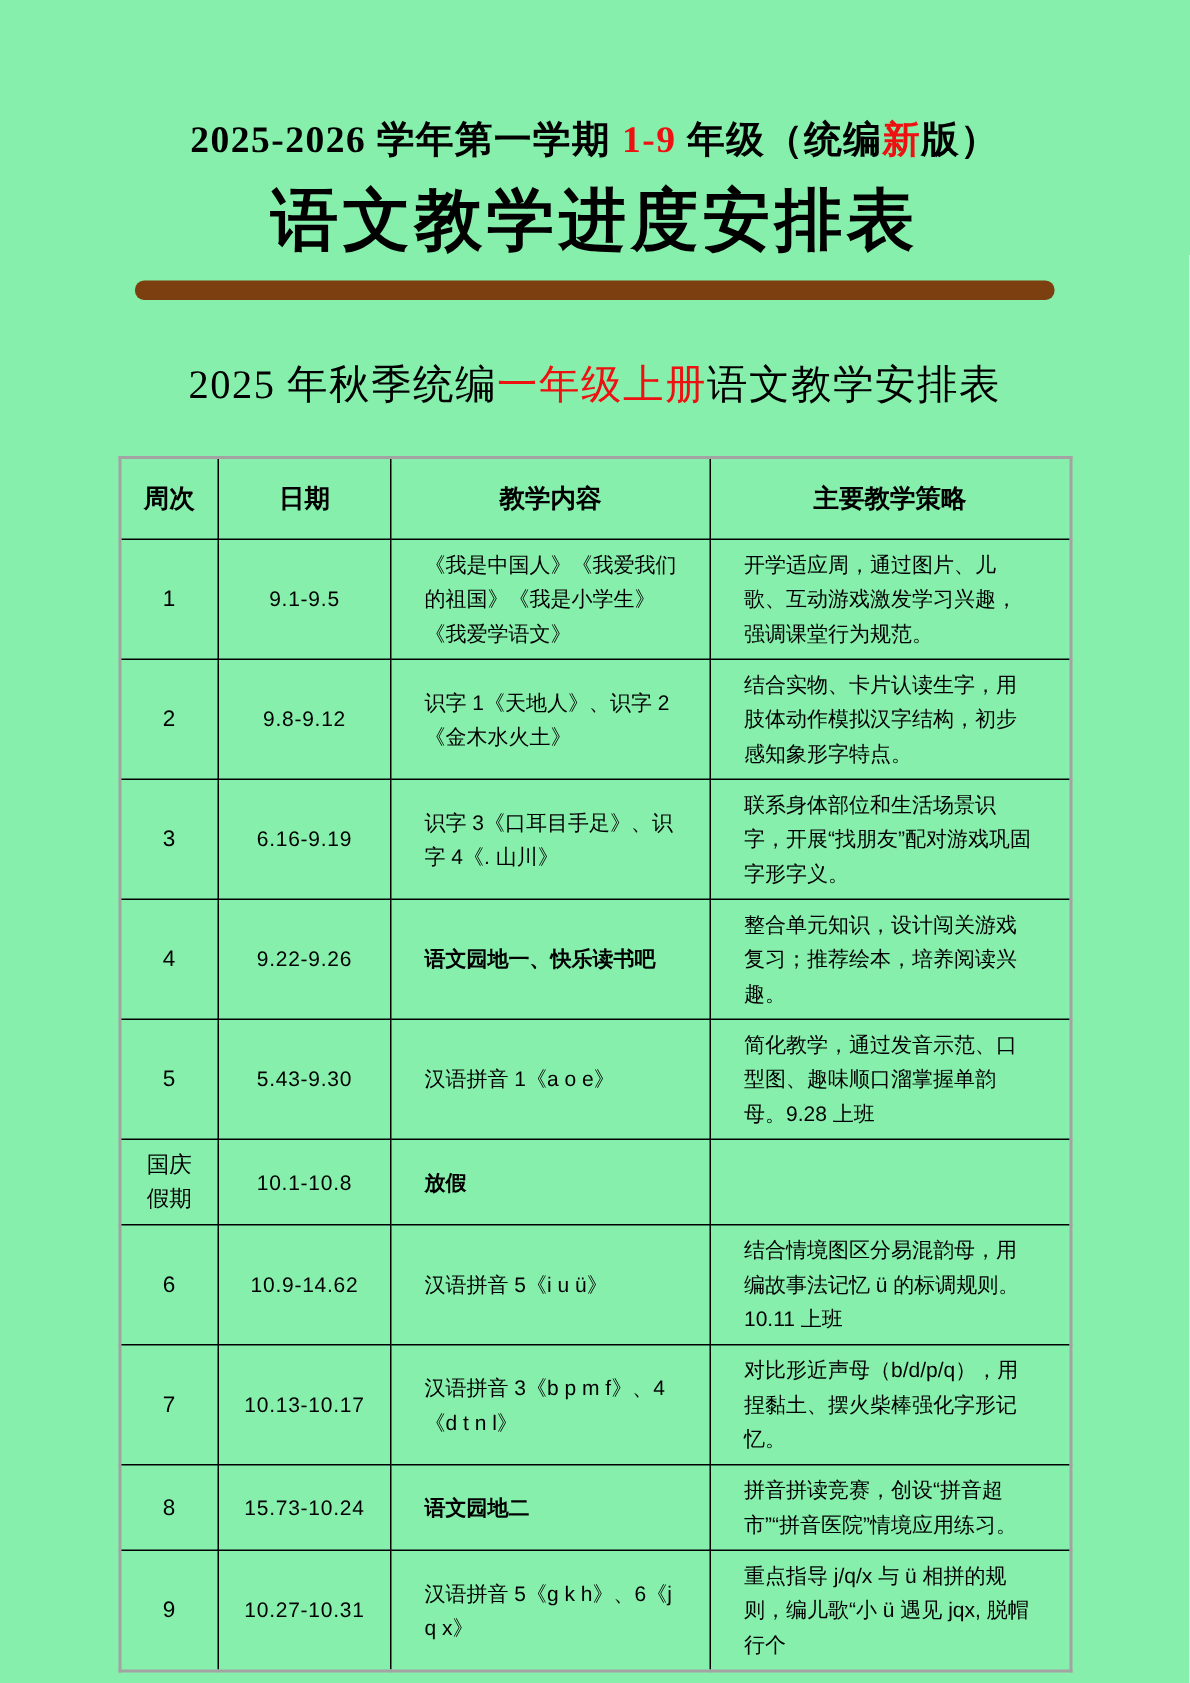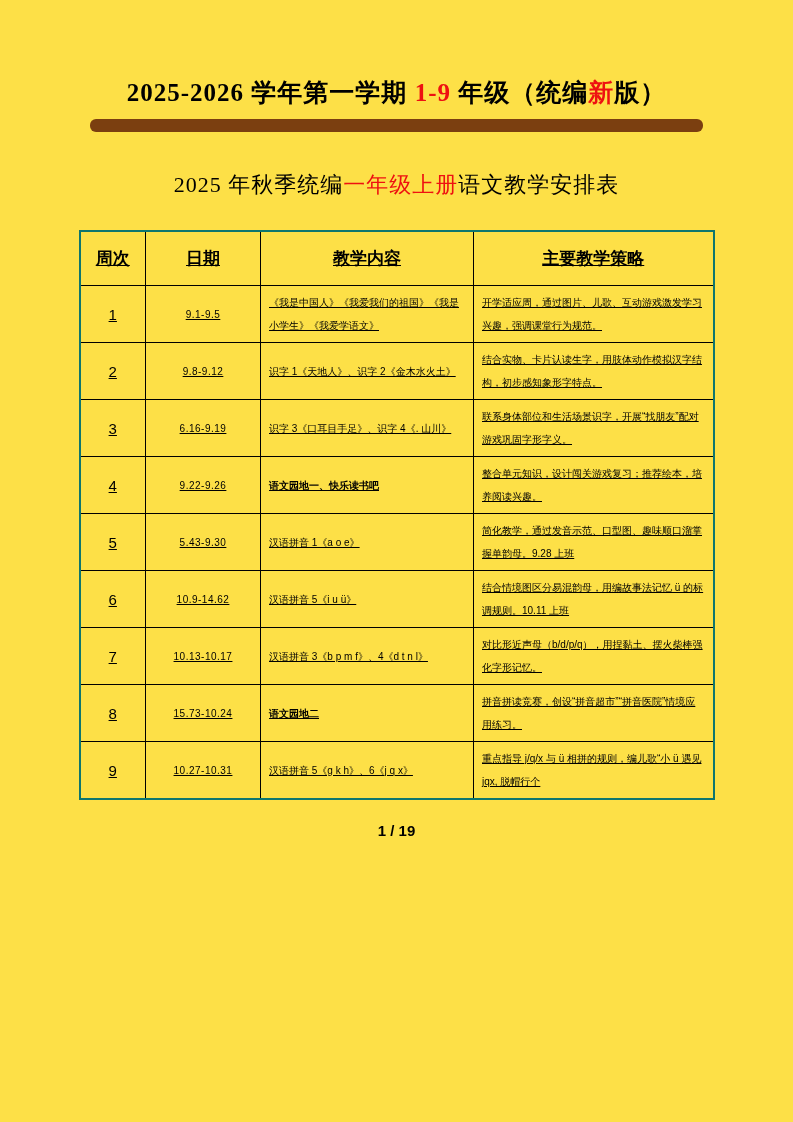--- a/index.html
+++ b/index.html
@@ -1,21 +1,21 @@
 <!DOCTYPE html>
 <html><head>
 <meta charset="utf-8">
 <style>
   html, body { margin: 0; padding: 0; background: #ffffff; }
   .page {
     position: relative;
     width: 793px;
     height: 1122px;
     margin: 0 auto;
-    background: #fde047;
+    background: #86efac;
     overflow: hidden;
     box-sizing: border-box;
     font-family: "Liberation Sans", sans-serif;
     color: #000000;
   }
   .header-line {
     margin-top: 76px;
     text-align: center;
     font-family: "Liberation Serif", serif;
     font-weight: bold;
@@ -38,57 +38,56 @@
     height: 13px;
     margin: 10px auto 0 auto;
     background: #7b3f10;
     border-radius: 6px;
   }
   .subtitle {
     margin: 38px 0 0 0;
     text-align: center;
     font-family: "Liberation Serif", serif;
     font-weight: normal;
-    font-size: 22px;
+    font-size: 27px;
     letter-spacing: 1px;
     color: #000000;
   }
   table.schedule {
     width: 634px;
     margin: 30px auto 3px auto;
     border-collapse: collapse;
     table-layout: fixed;
-    border: 2px solid #0f766e;
-    text-decoration: underline;
+    border: 2px solid #a3a3a3;
   }
   .schedule th, .schedule td {
     border: 1px solid #000000;
     vertical-align: middle;
     box-sizing: border-box;
   }
   .schedule th {
     font-family: "Liberation Sans", sans-serif;
     font-weight: bold;
     font-size: 17px;
     text-align: center;
     padding: 15px 2px;
   }
   .schedule td {
-    font-size: 10px;
+    font-size: 14px;
     line-height: 23px;
-    padding: 5px 8px;
+    padding: 5px 22px;
   }
   .schedule td.c-week {
     text-align: center;
     font-size: 15px;
     padding: 5px 12px;
   }
   .schedule td.c-date {
     text-align: center;
-    font-size: 10px;
+    font-size: 14px;
     padding: 5px 3px;
     letter-spacing: 0.5px;
   }
   .schedule td.b { font-weight: bold; }
   .footer {
     margin-top: 22px;
     text-align: center;
     font-family: "Liberation Sans", sans-serif;
     font-weight: bold;
     font-size: 15px;
@@ -97,20 +96,21 @@
 </style>
 </head>
 <body>
 
 <div class="page">
 
   <div class="header-line">
     <span>2025-2026 学年第一学期 </span><span class="red">1-9</span><span> 年级（统编</span><span class="red">新</span><span>版）</span>
   </div>
 
+  <h1 class="main-title">语文教学进度安排表</h1>
 
   <div class="brown-bar"></div>
 
   <h2 class="subtitle">
     <span>2025 年秋季统编</span><span class="red">一年级上册</span><span>语文教学安排表</span>
   </h2>
 
   <table class="schedule">
     <colgroup>
       <col style="width:66px">
@@ -151,20 +151,26 @@
           <td class="c-content b">语文园地一、快乐读书吧</td>
           <td class="c-strategy">整合单元知识，设计闯关游戏复习；推荐绘本，培养阅读兴趣。</td>
         </tr>
         <tr>
           <td class="c-week">5</td>
           <td class="c-date">5.43-9.30</td>
           <td class="c-content">汉语拼音 1《a o e》</td>
           <td class="c-strategy">简化教学，通过发音示范、口型图、趣味顺口溜掌握单韵母。9.28 上班</td>
         </tr>
         <tr>
+          <td class="c-week">国庆假期</td>
+          <td class="c-date">10.1-10.8</td>
+          <td class="c-content b">放假</td>
+          <td class="c-strategy"></td>
+        </tr>
+        <tr>
           <td class="c-week">6</td>
           <td class="c-date">10.9-14.62</td>
           <td class="c-content">汉语拼音 5《i u ü》</td>
           <td class="c-strategy">结合情境图区分易混韵母，用编故事法记忆 ü 的标调规则。10.11 上班</td>
         </tr>
         <tr>
           <td class="c-week">7</td>
           <td class="c-date">10.13-10.17</td>
           <td class="c-content">汉语拼音 3《b p m f》、4《d t n l》</td>
           <td class="c-strategy">对比形近声母（b/d/p/q），用捏黏土、摆火柴棒强化字形记忆。</td>

